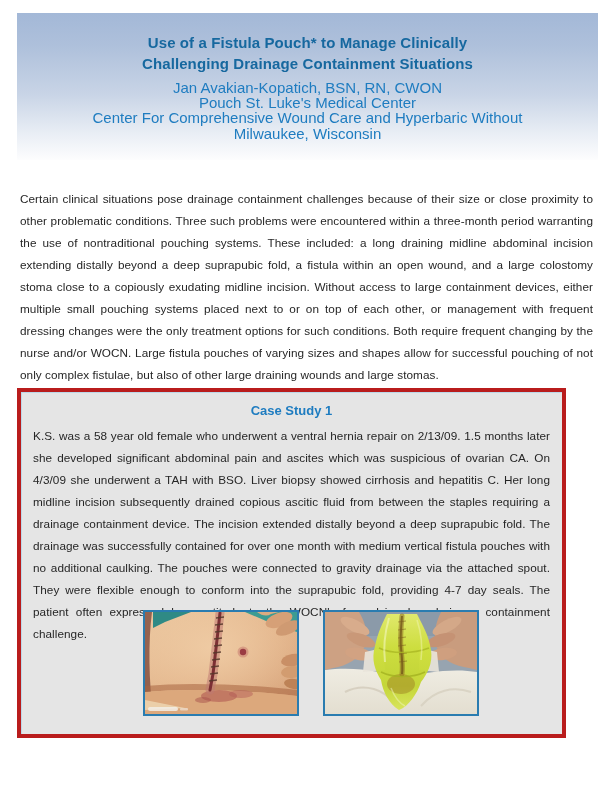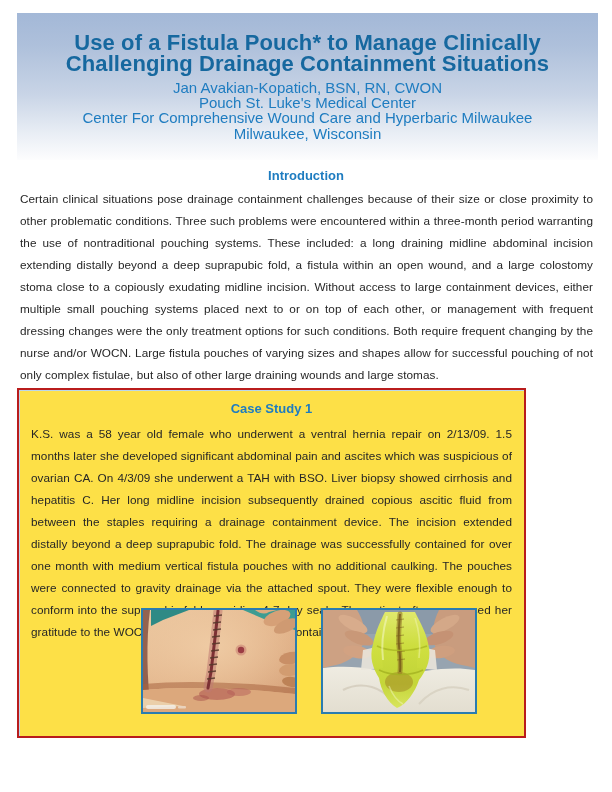--- a/index.html
+++ b/index.html
@@ -13,21 +13,21 @@
   .page { position: absolute; inset: 0; width: 612px; height: 792px; }
 
   
   .header {
     position: absolute; left: 17px; top: 13px; width: 581px; height: 147px;
     background: linear-gradient(180deg, #a3b8d7 0%, #aec0db 22%, #c8d4e6 55%, #e9eef5 82%, #fdfdfe 100%);
     text-align: center;
   }
   .title {
     margin-top: 19px;
-    font-size: 22px; font-weight: bold; color: #16689f;
+    font-size: 15px; font-weight: bold; color: #16689f;
     line-height: 21px; letter-spacing: 0.1px;
   }
   .subtitle-block { margin-top: 6px; }
   .subtitle {
     font-size: 15px; color: #1e7cc0; line-height: 15.2px;
   }
 
   
   .section-heading {
     position: absolute; left: 0; width: 612px; text-align: center;
@@ -38,24 +38,24 @@
   .body-text {
     font-size: 11.75px; color: #262626; line-height: 22px;
     text-align: justify; letter-spacing: 0.05px;
   }
   .intro-body {
     position: absolute; left: 20px; top: 188px; width: 573px;
   }
 
   
   .case-box {
-    position: absolute; left: 17px; top: 388px; width: 509px; height: 350px;
+    position: absolute; left: 17px; top: 388px; width: 549px; height: 350px;
     box-sizing: border-box;
-    background: #fde047;
-    border: 2px solid #b91c1c;
+    background: #e5e5e5;
+    border: 4px solid #b91c1c;
     box-shadow: inset 1px 1px 0 #bcd7e8;
   }
   .case-heading {
     margin-top: 11px; text-align: center;
     font-size: 13px; font-weight: bold; color: #1e7cc0;
   }
   .case-body {
     margin: 7px 12px 0 12px;
   }
 
@@ -73,26 +73,25 @@
 <div class="page">
 
   <div class="header">
     <div class="title">
       <div>Use of a Fistula Pouch* to Manage Clinically</div>
       <div>Challenging Drainage Containment Situations</div>
     </div>
     <div class="subtitle-block">
       <div class="subtitle">Jan Avakian-Kopatich, BSN, RN, CWON</div>
       <div class="subtitle">Pouch St. Luke's Medical Center</div>
-      <div class="subtitle">Center For Comprehensive Wound Care and Hyperbaric Milwaukee</div>
+      <div class="subtitle">Center For Comprehensive Wound Care and Hyperbaric Without</div>
       <div class="subtitle">Milwaukee, Wisconsin</div>
     </div>
   </div>
 
-  <div class="section-heading intro-heading">Introduction</div>
   <div class="body-text intro-body">Certain clinical situations pose drainage containment challenges because of their size or close proximity to other problematic conditions. Three such problems were encountered within a three-month period warranting the use of nontraditional pouching systems. These included: a long draining midline abdominal incision extending distally beyond a deep suprapubic fold, a fistula within an open wound, and a large colostomy stoma close to a copiously exudating midline incision.  Without access to large containment devices, either multiple small pouching systems placed next to or on top of each other, or management with frequent dressing changes were the only treatment options for such conditions. Both require frequent changing by the nurse and/or WOCN. Large fistula pouches of varying sizes and shapes allow for successful pouching of not only complex fistulae, but also of other large draining wounds and large stomas.</div>
 
   <div class="case-box">
     <div class="case-heading">Case Study 1</div>
     <div class="body-text case-body">K.S. was a 58 year old female who underwent a ventral hernia repair on 2/13/09. 1.5 months later she developed significant abdominal pain and ascites which was suspicious of ovarian CA. On 4/3/09 she underwent a TAH with BSO. Liver biopsy showed cirrhosis and hepatitis C. Her long midline incision subsequently drained copious ascitic fluid from between the staples requiring a drainage containment device.  The incision extended distally beyond a deep suprapubic fold. The drainage was successfully contained for over one month with medium vertical fistula pouches with no additional caulking. The pouches were connected to gravity drainage via the attached spout. They were flexible enough to conform into the suprapubic fold, providing 4-7 day seals. The patient often expressed her gratitude to the WOCN's for solving her drainage containment challenge.</div>
 
     <div class="photo photo-left">
       <svg viewBox="0 0 152 102" xmlns="http://www.w3.org/2000/svg">
         <defs>
           <linearGradient id="skin1" x1="0" y1="0" x2="1" y2="1">

